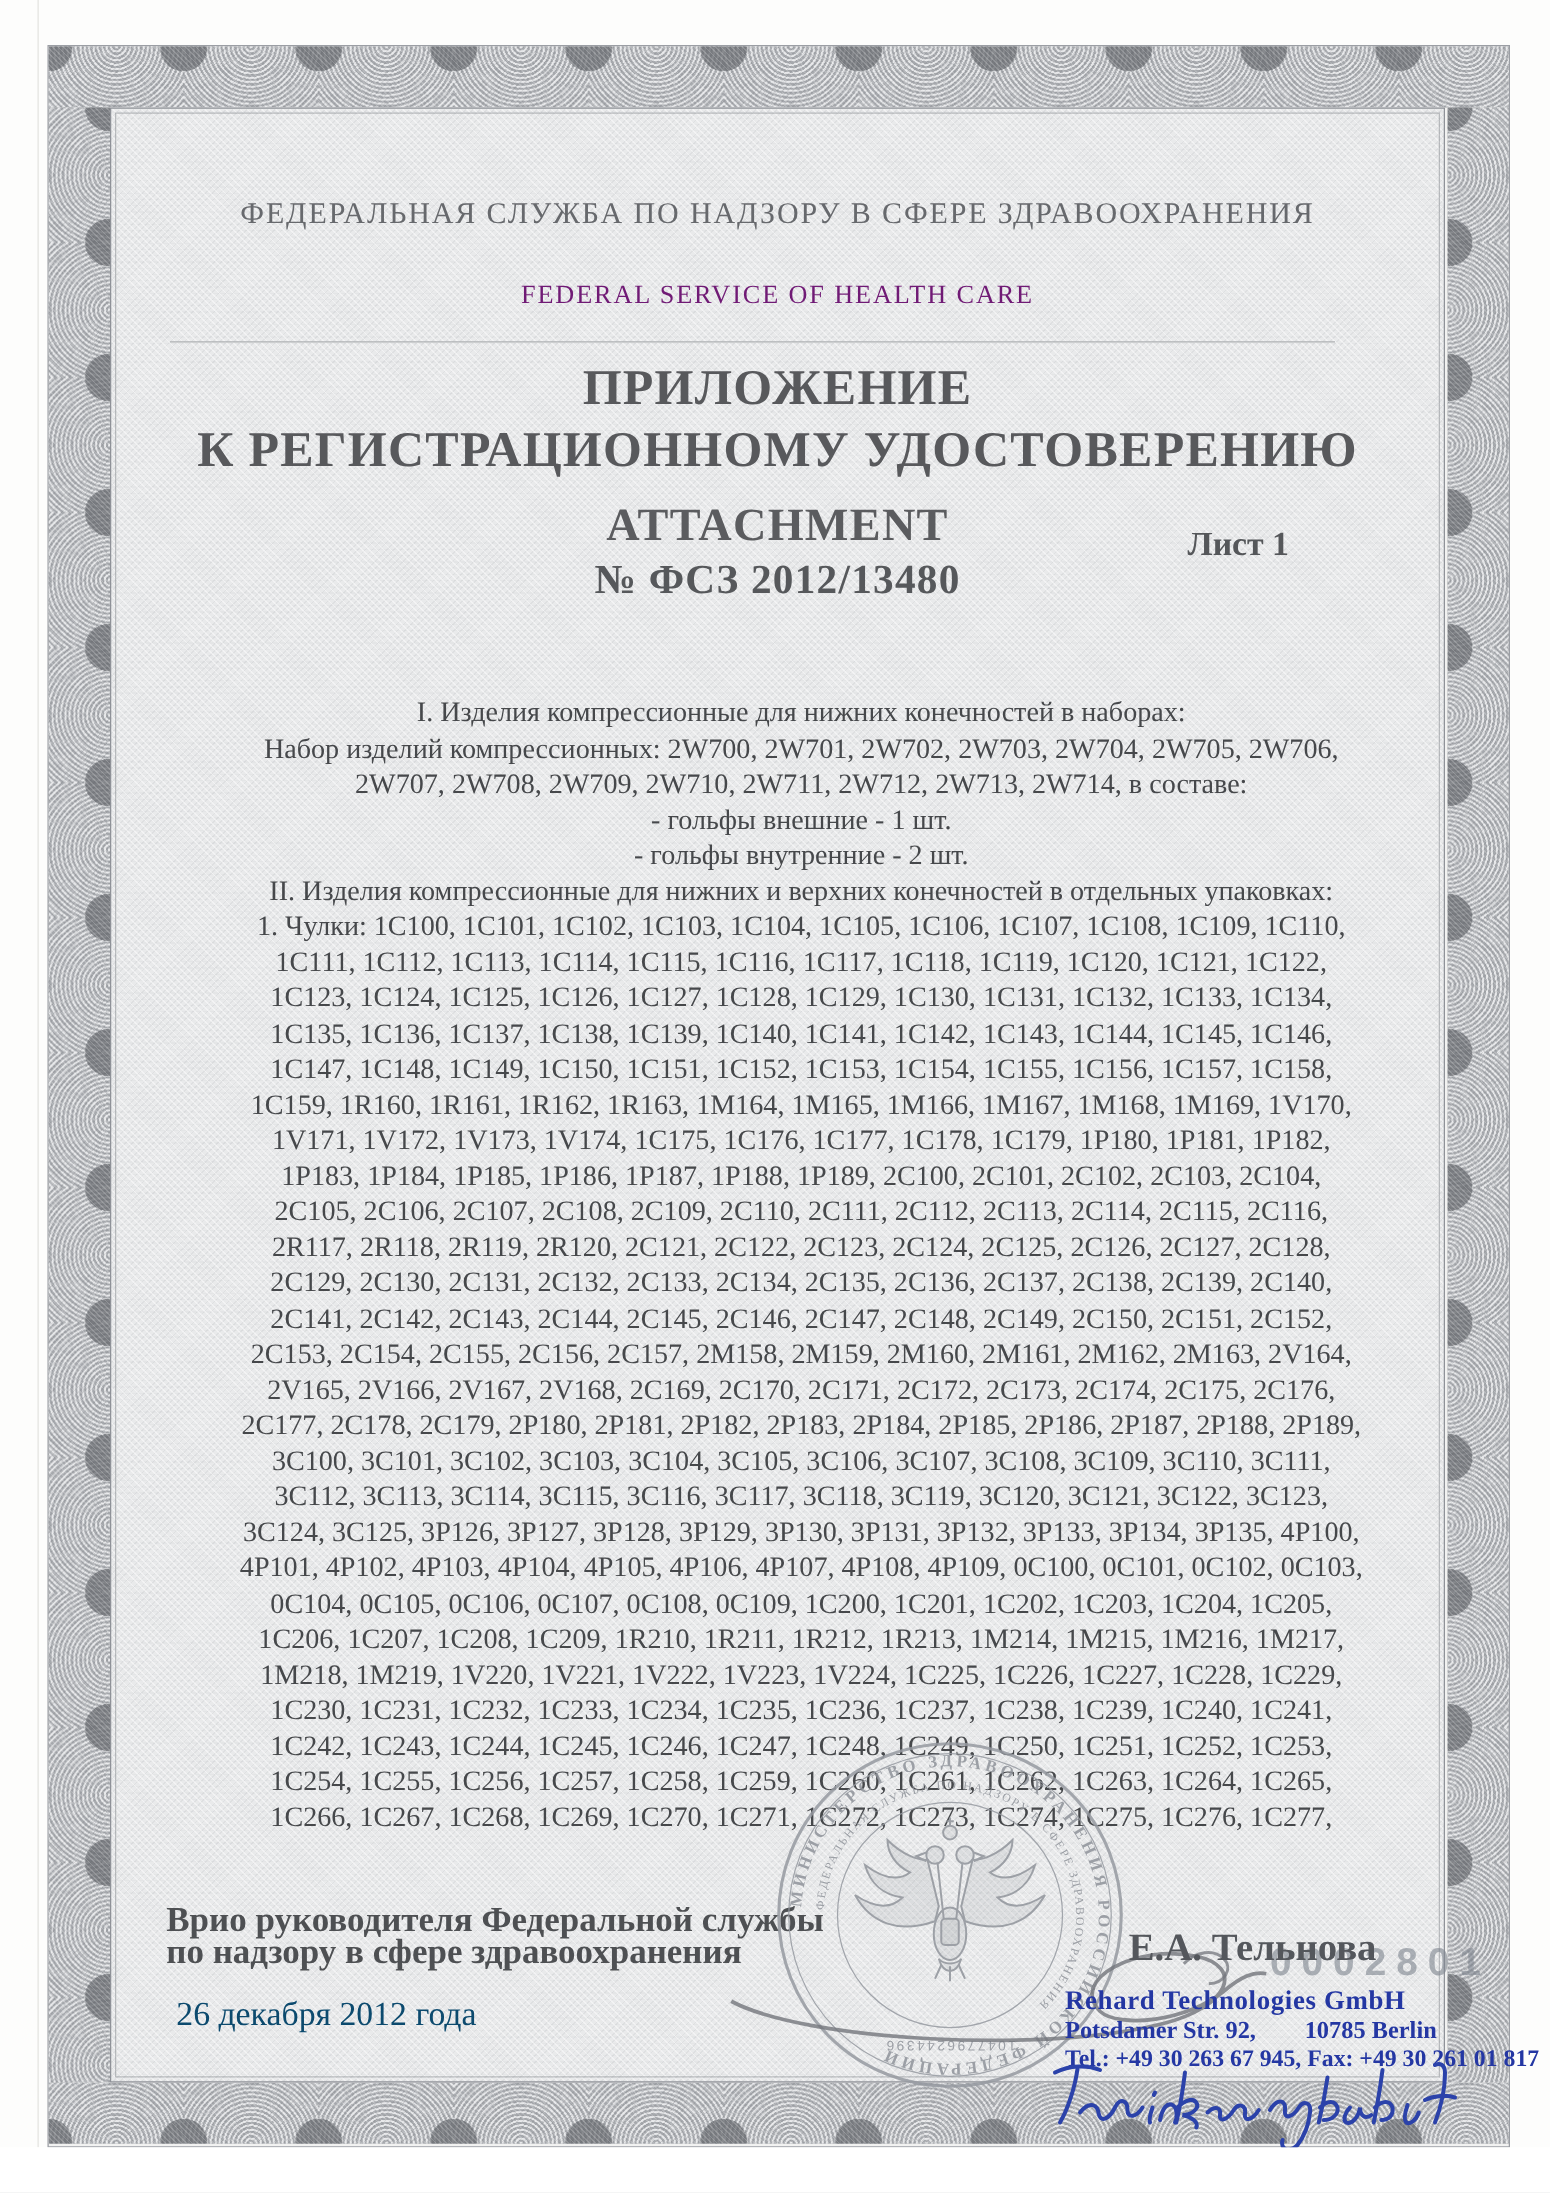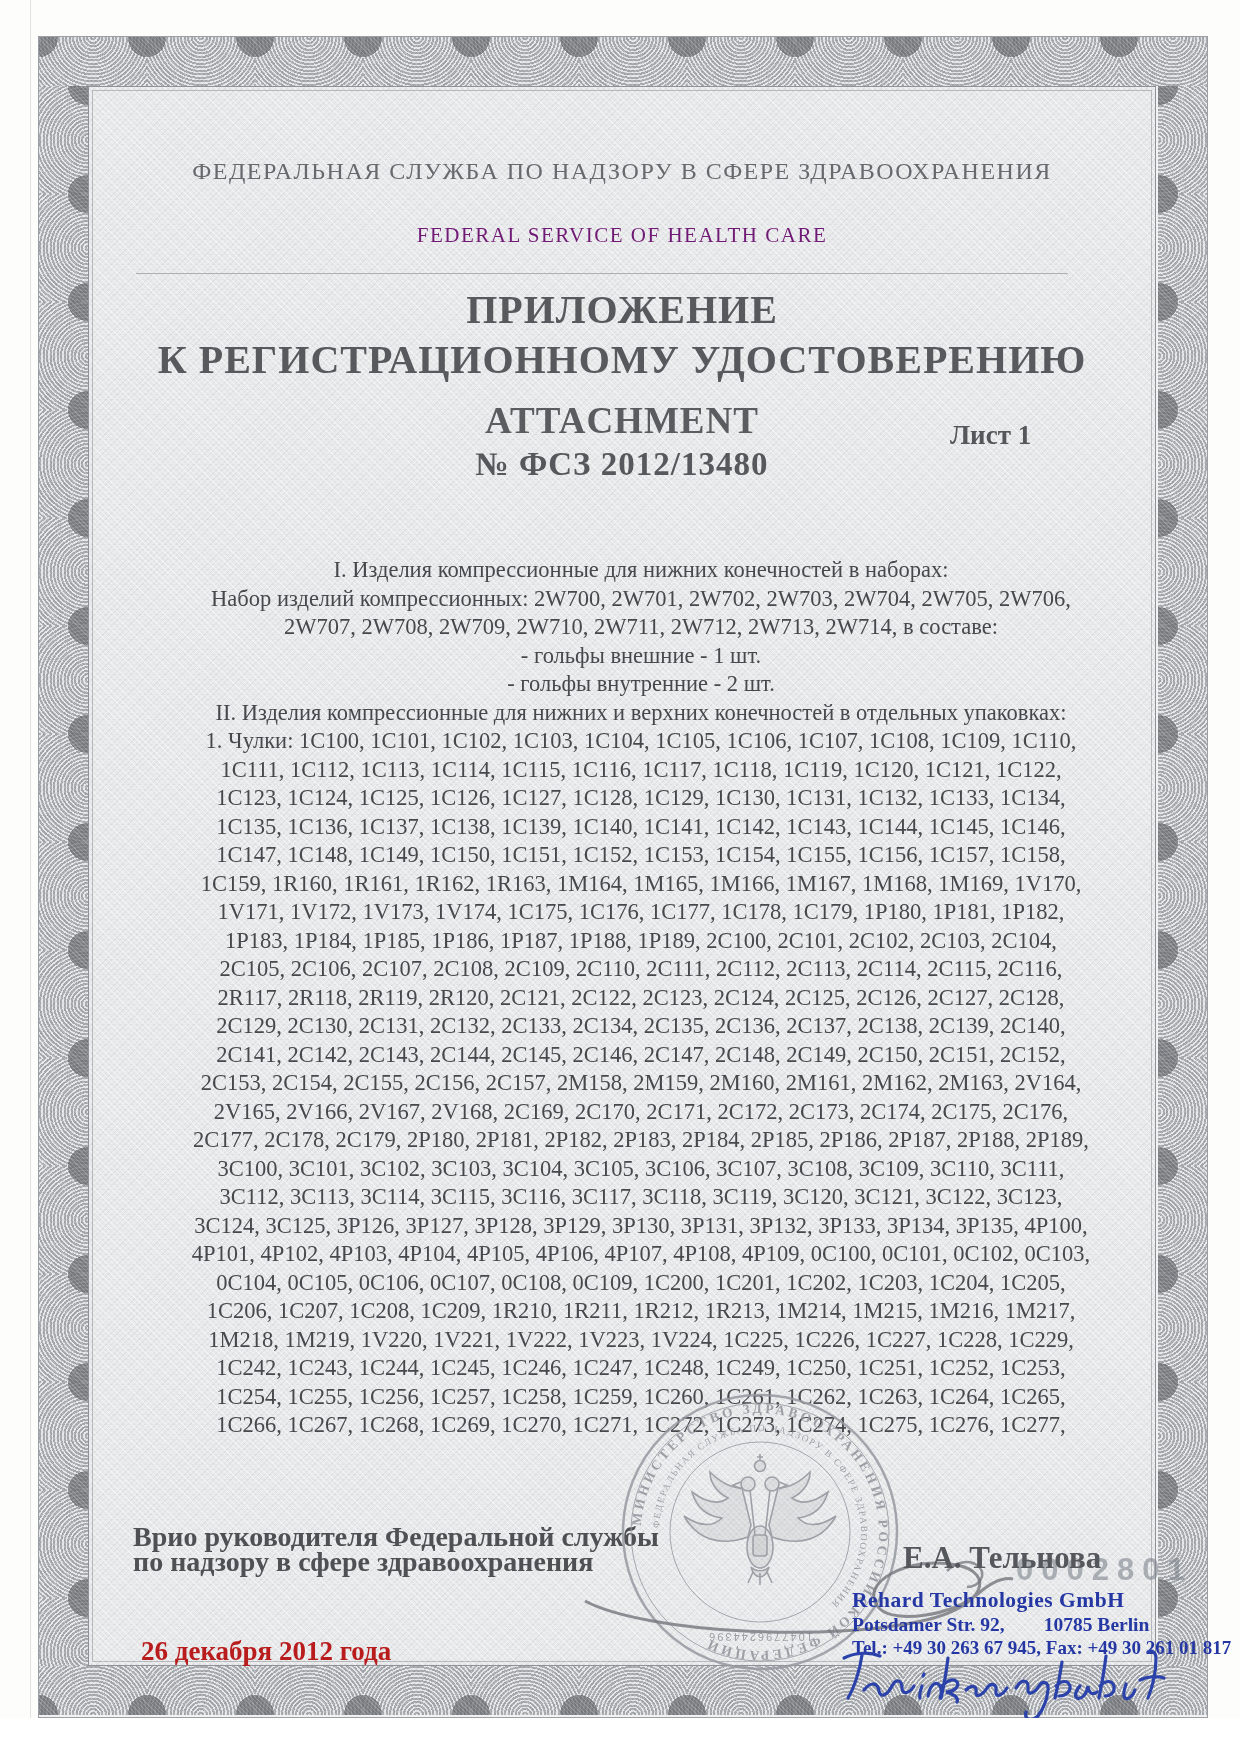--- a/index.html
+++ b/index.html
@@ -56,21 +56,21 @@
   .title2{top:336px;font-size:40px;font-weight:bold;letter-spacing:1px;color:#58595c;}
   .att{top:399px;font-size:37px;font-weight:bold;letter-spacing:1px;color:#5b5c5f;}
   .sheet{left:950px;top:420px;font-size:27px;font-weight:600;color:#55575a;}
   .attnum{top:446px;font-size:33px;font-weight:bold;letter-spacing:1px;color:#56585b;}
 
   .body-text{left:133px;top:556px;width:1016px;font-size:22.5px;line-height:28.5px;color:#46484b;}
   .body-line{white-space:nowrap;text-align:center;}
 
   .f1{left:133px;top:1502px;font-size:28px;font-weight:bold;color:#4e5053;margin-top:19px;}
   .f2{left:133px;top:1546px;font-size:28px;font-weight:bold;color:#4e5053;}
-  .f3{left:141px;top:1596px;font-size:27px;font-weight:bold;color:#b91c1c;margin-top:40px;}
+  .f3{left:141px;top:1596px;font-size:27px;font-weight:normal;color:#0c4a6e;}
   .signer-name{left:903px;top:1540px;font-size:31px;font-weight:bold;color:#54575c;z-index:7;}
 
   .rehard{z-index:8;color:#2437a3;font-weight:bold;}
   .rehard1{left:852px;top:1588px;font-size:21.5px;letter-spacing:.5px;}
   .rehard2{left:852px;top:1614px;font-size:19.5px;}
   .rehard3{left:852px;top:1637px;font-size:19px;}
 
   .serial{left:1016px;top:1552px;font-size:31px;font-weight:600;letter-spacing:8px;color:rgba(125,131,142,.6);z-index:6;font-family:"Liberation Sans",sans-serif;}
 
   .stamp-svg{left:617px;top:1389px;z-index:4;opacity:.85;}
@@ -122,20 +122,21 @@
       <div class="body-line">2C153, 2C154, 2C155, 2C156, 2C157, 2M158, 2M159, 2M160, 2M161, 2M162, 2M163, 2V164,</div>
       <div class="body-line">2V165, 2V166, 2V167, 2V168, 2C169, 2C170, 2C171, 2C172, 2C173, 2C174, 2C175, 2C176,</div>
       <div class="body-line">2C177, 2C178, 2C179, 2P180, 2P181, 2P182, 2P183, 2P184, 2P185, 2P186, 2P187, 2P188, 2P189,</div>
       <div class="body-line">3C100, 3C101, 3C102, 3C103, 3C104, 3C105, 3C106, 3C107, 3C108, 3C109, 3C110, 3C111,</div>
       <div class="body-line">3C112, 3C113, 3C114, 3C115, 3C116, 3C117, 3C118, 3C119, 3C120, 3C121, 3C122, 3C123,</div>
       <div class="body-line">3C124, 3C125, 3P126, 3P127, 3P128, 3P129, 3P130, 3P131, 3P132, 3P133, 3P134, 3P135, 4P100,</div>
       <div class="body-line">4P101, 4P102, 4P103, 4P104, 4P105, 4P106, 4P107, 4P108, 4P109, 0C100, 0C101, 0C102, 0C103,</div>
       <div class="body-line">0C104, 0C105, 0C106, 0C107, 0C108, 0C109, 1C200, 1C201, 1C202, 1C203, 1C204, 1C205,</div>
       <div class="body-line">1C206, 1C207, 1C208, 1C209, 1R210, 1R211, 1R212, 1R213, 1M214, 1M215, 1M216, 1M217,</div>
       <div class="body-line">1M218, 1M219, 1V220, 1V221, 1V222, 1V223, 1V224, 1C225, 1C226, 1C227, 1C228, 1C229,</div>
+      <div class="body-line">1C230, 1C231, 1C232, 1C233, 1C234, 1C235, 1C236, 1C237, 1C238, 1C239, 1C240, 1C241,</div>
       <div class="body-line">1C242, 1C243, 1C244, 1C245, 1C246, 1C247, 1C248, 1C249, 1C250, 1C251, 1C252, 1C253,</div>
       <div class="body-line">1C254, 1C255, 1C256, 1C257, 1C258, 1C259, 1C260, 1C261, 1C262, 1C263, 1C264, 1C265,</div>
       <div class="body-line">1C266, 1C267, 1C268, 1C269, 1C270, 1C271, 1C272, 1C273, 1C274, 1C275, 1C276, 1C277,</div>
     </div>
 
   <div class="abs f1">Врио руководителя Федеральной службы</div>
   <div class="abs f2">по надзору в сфере здравоохранения</div>
   <div class="abs f3">26 декабря 2012 года</div>
   <div class="abs signer-name">Е.А. Тельнова</div>
 

